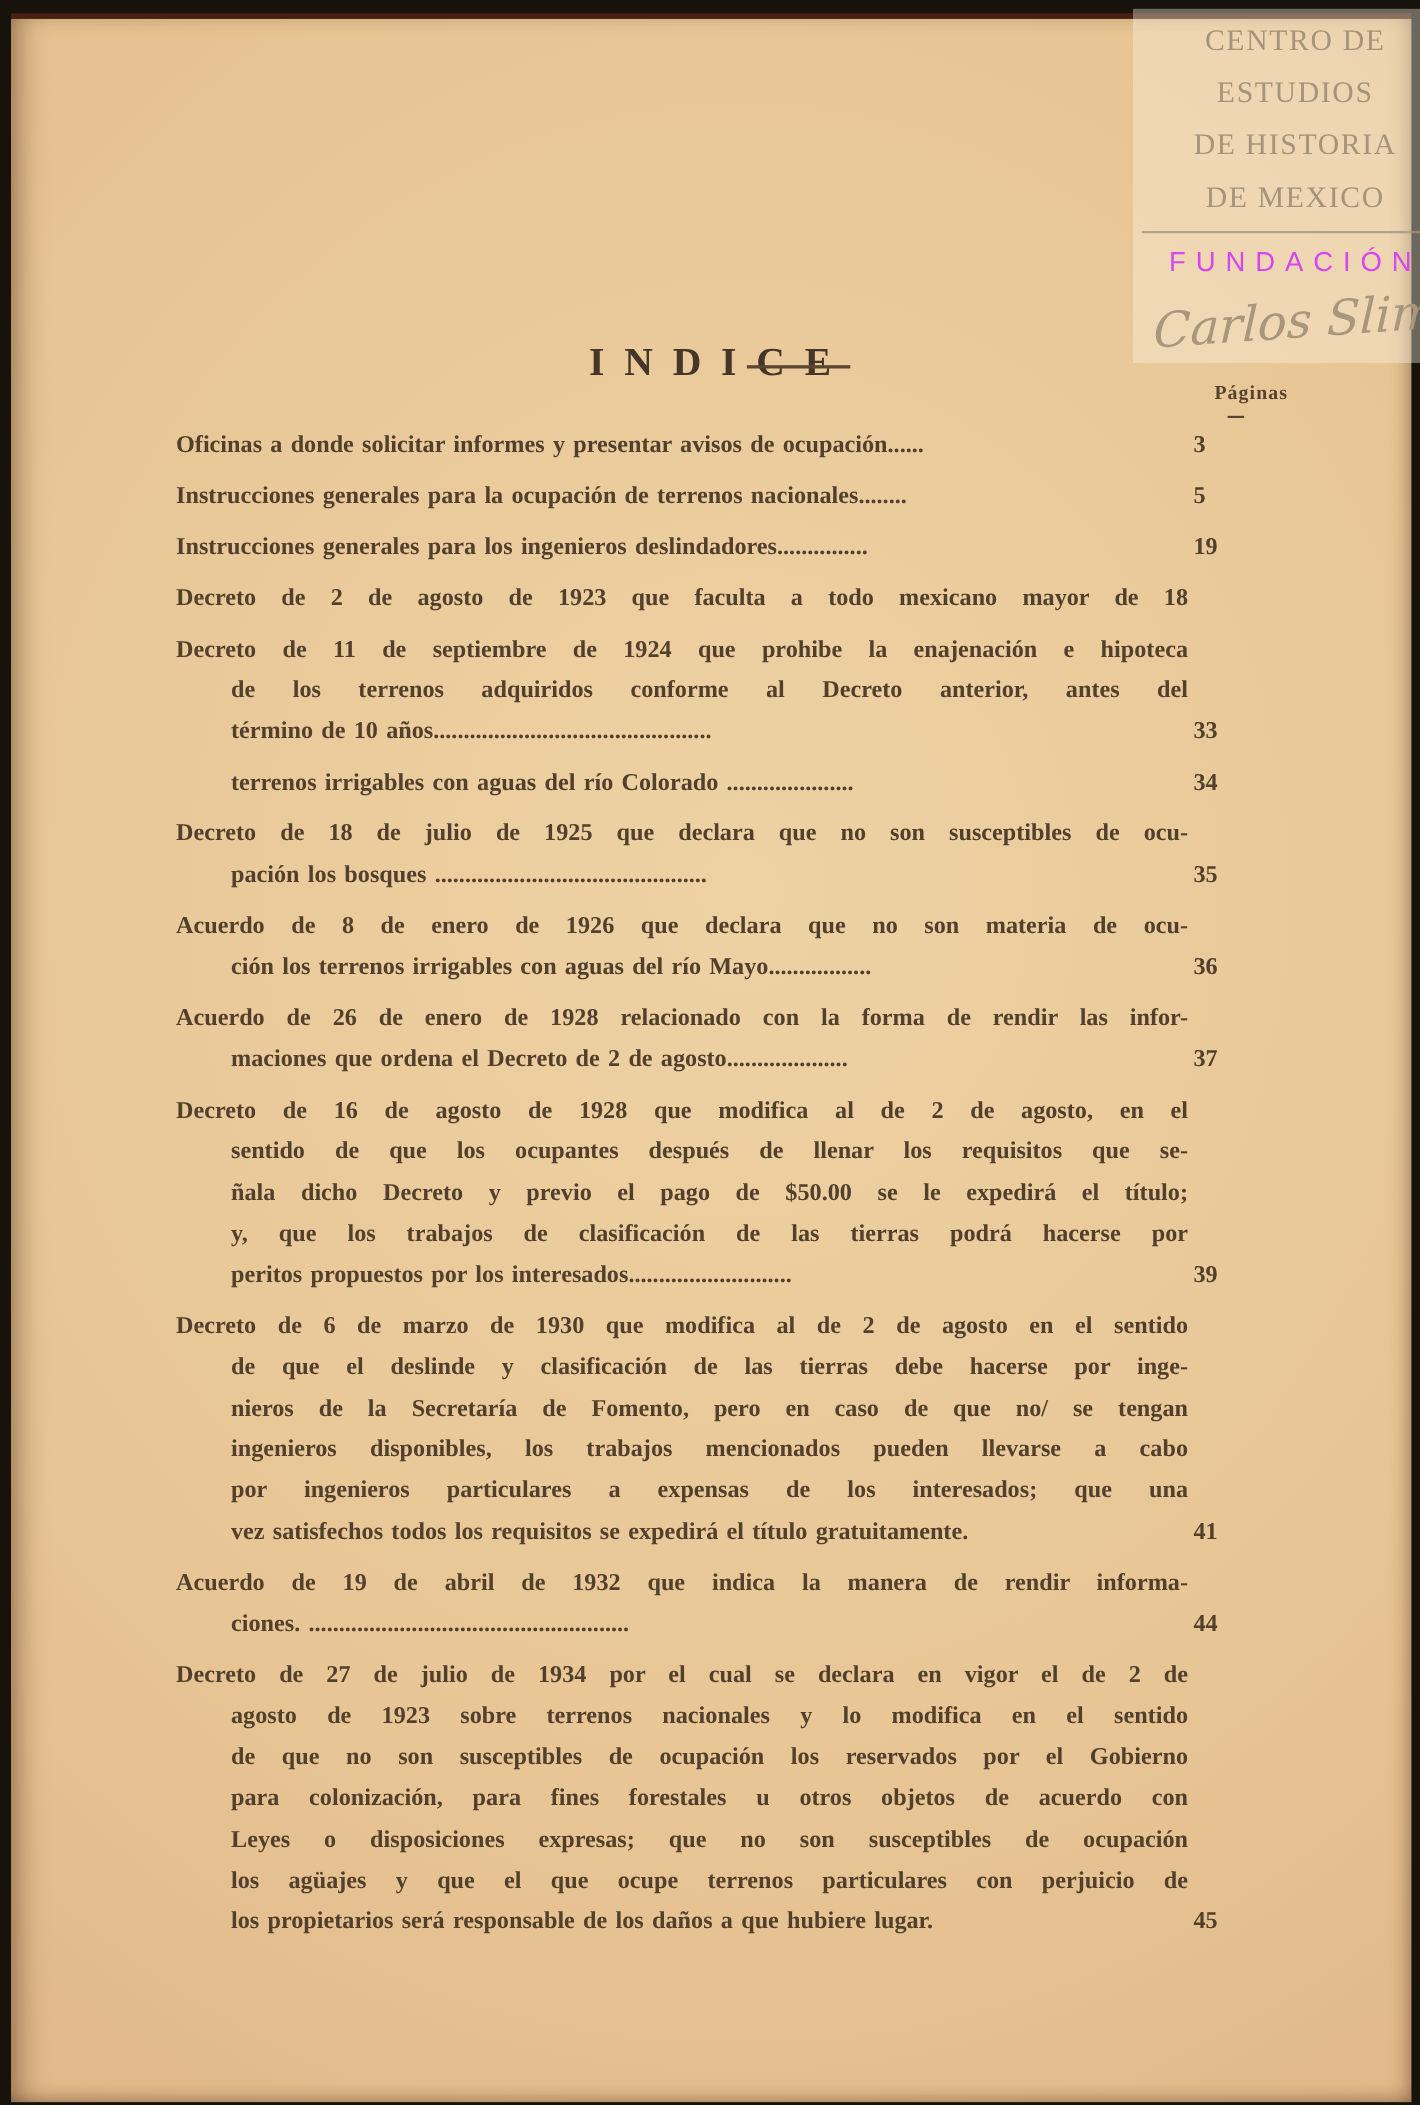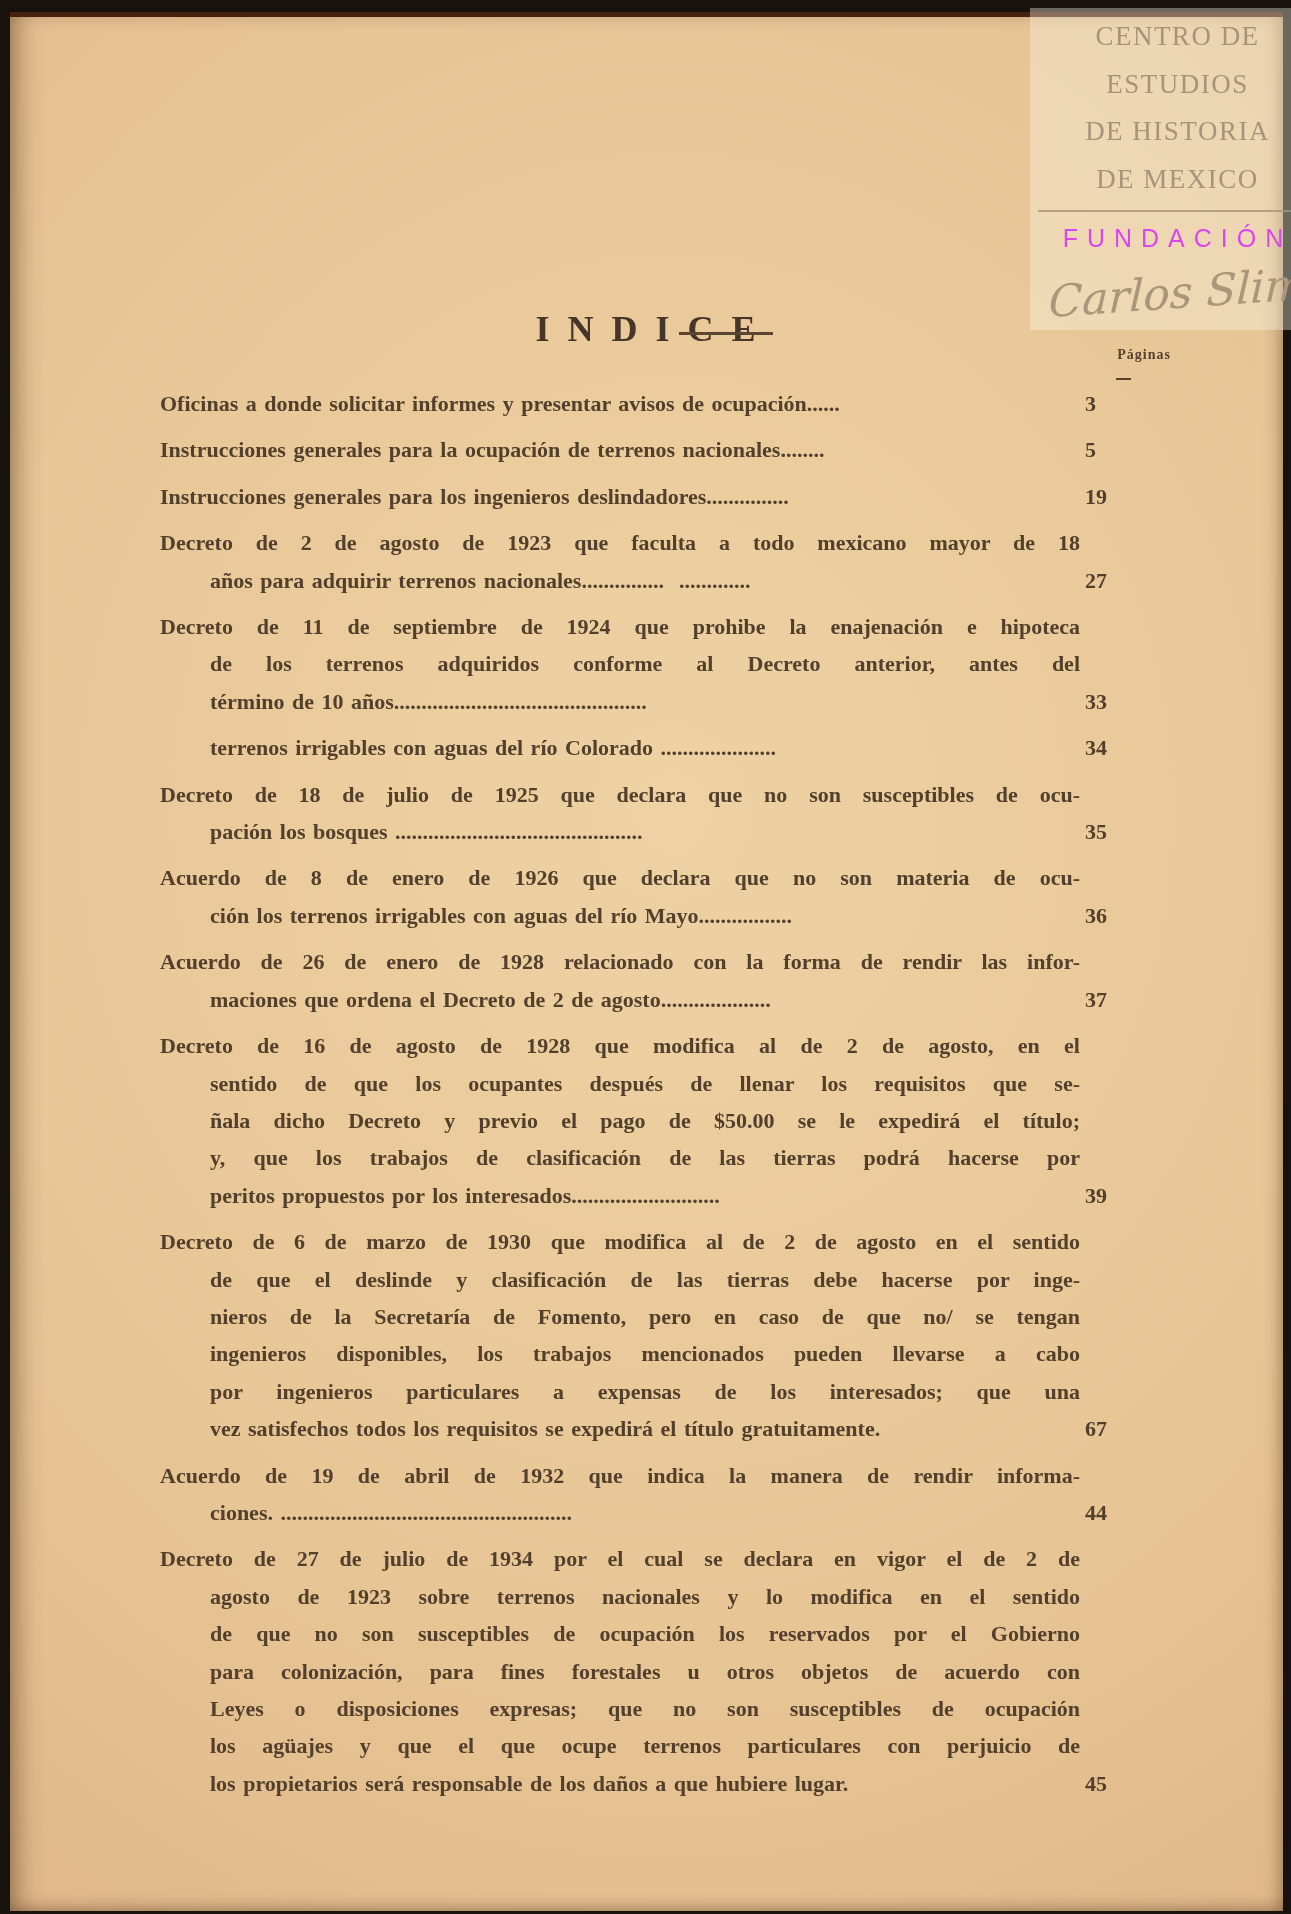--- a/index.html
+++ b/index.html
@@ -22,21 +22,21 @@
     position:absolute; left:16px; right:0; top:252px;
     text-align:center; font-size:36px; font-weight:bold;
     letter-spacing:18px; color:#46362a;margin-top:39px;
   }
   .title-rule {
     position:absolute; left:669px; top:315px; width:94px;
     border-top:3px solid #5a4631;
   }
   .pages-label {
     position:absolute; top:330px; right:112px;
-    font-size:14px; font-weight:bold; color:#55432f; letter-spacing:1px;
+    font-size:18px; font-weight:bold; color:#55432f; letter-spacing:1px;
   }
   .pages-dash {
     position:absolute; top:361px; right:152px; width:15px;
     border-top:2px solid #55432f;
   }
   .entries {
     position:absolute; left:150px; top:368px; width:980px;
     font-size:22px; font-weight:bold; color:#52402c;
   }
   .entry { margin-bottom:9px; }
@@ -90,21 +90,20 @@
           <div class="line withnum"><span class="t">Oficinas a donde solicitar informes y presentar avisos de ocupación......</span><span class="num">3</span></div>
         </div>
         <div class="entry">
           <div class="line withnum"><span class="t">Instrucciones generales para la ocupación de terrenos nacionales........</span><span class="num">5</span></div>
         </div>
         <div class="entry">
           <div class="line withnum"><span class="t">Instrucciones generales para los ingenieros deslindadores...............</span><span class="num">19</span></div>
         </div>
         <div class="entry">
           <div class="line"><span class="t">Decreto de 2 de agosto de 1923 que faculta a todo mexicano mayor de 18</span></div>
-          <div class="line ind withnum"><span class="t">años para adquirir terrenos nacionales...............  .............</span><span class="num">27</span></div>
         </div>
         <div class="entry">
           <div class="line"><span class="t">Decreto de 11 de septiembre de 1924 que prohibe la enajenación e hipoteca</span></div>
           <div class="line ind"><span class="t">de los terrenos adquiridos conforme al Decreto anterior, antes del</span></div>
           <div class="line ind withnum"><span class="t">término de 10 años..............................................</span><span class="num">33</span></div>
         </div>
         <div class="entry">
           <div class="line ind withnum"><span class="t">terrenos irrigables con aguas del río Colorado .....................</span><span class="num">34</span></div>
         </div>
         <div class="entry">
@@ -125,21 +124,21 @@
           <div class="line ind"><span class="t">ñala dicho Decreto y previo el pago de $50.00 se le expedirá el título;</span></div>
           <div class="line ind"><span class="t">y, que los trabajos de clasificación de las tierras podrá hacerse por</span></div>
           <div class="line ind withnum"><span class="t">peritos propuestos por los interesados...........................</span><span class="num">39</span></div>
         </div>
         <div class="entry">
           <div class="line"><span class="t">Decreto de 6 de marzo de 1930 que modifica al de 2 de agosto en el sentido</span></div>
           <div class="line ind"><span class="t">de que el deslinde y clasificación de las tierras debe hacerse por inge-</span></div>
           <div class="line ind"><span class="t">nieros de la Secretaría de Fomento, pero en caso de que no/ se tengan</span></div>
           <div class="line ind"><span class="t">ingenieros disponibles, los trabajos mencionados pueden llevarse a cabo</span></div>
           <div class="line ind"><span class="t">por ingenieros particulares a expensas de los interesados; que una</span></div>
-          <div class="line ind withnum"><span class="t">vez satisfechos todos los requisitos se expedirá el título gratuitamente.</span><span class="num">67</span></div>
+          <div class="line ind withnum"><span class="t">vez satisfechos todos los requisitos se expedirá el título gratuitamente.</span><span class="num">41</span></div>
         </div>
         <div class="entry">
           <div class="line"><span class="t">Acuerdo de 19 de abril de 1932 que indica la manera de rendir informa-</span></div>
           <div class="line ind withnum"><span class="t">ciones. .....................................................</span><span class="num">44</span></div>
         </div>
         <div class="entry">
           <div class="line"><span class="t">Decreto de 27 de julio de 1934 por el cual se declara en vigor el de 2 de</span></div>
           <div class="line ind"><span class="t">agosto de 1923 sobre terrenos nacionales y lo modifica en el sentido</span></div>
           <div class="line ind"><span class="t">de que no son susceptibles de ocupación los reservados por el Gobierno</span></div>
           <div class="line ind"><span class="t">para colonización, para fines forestales u otros objetos de acuerdo con</span></div>

